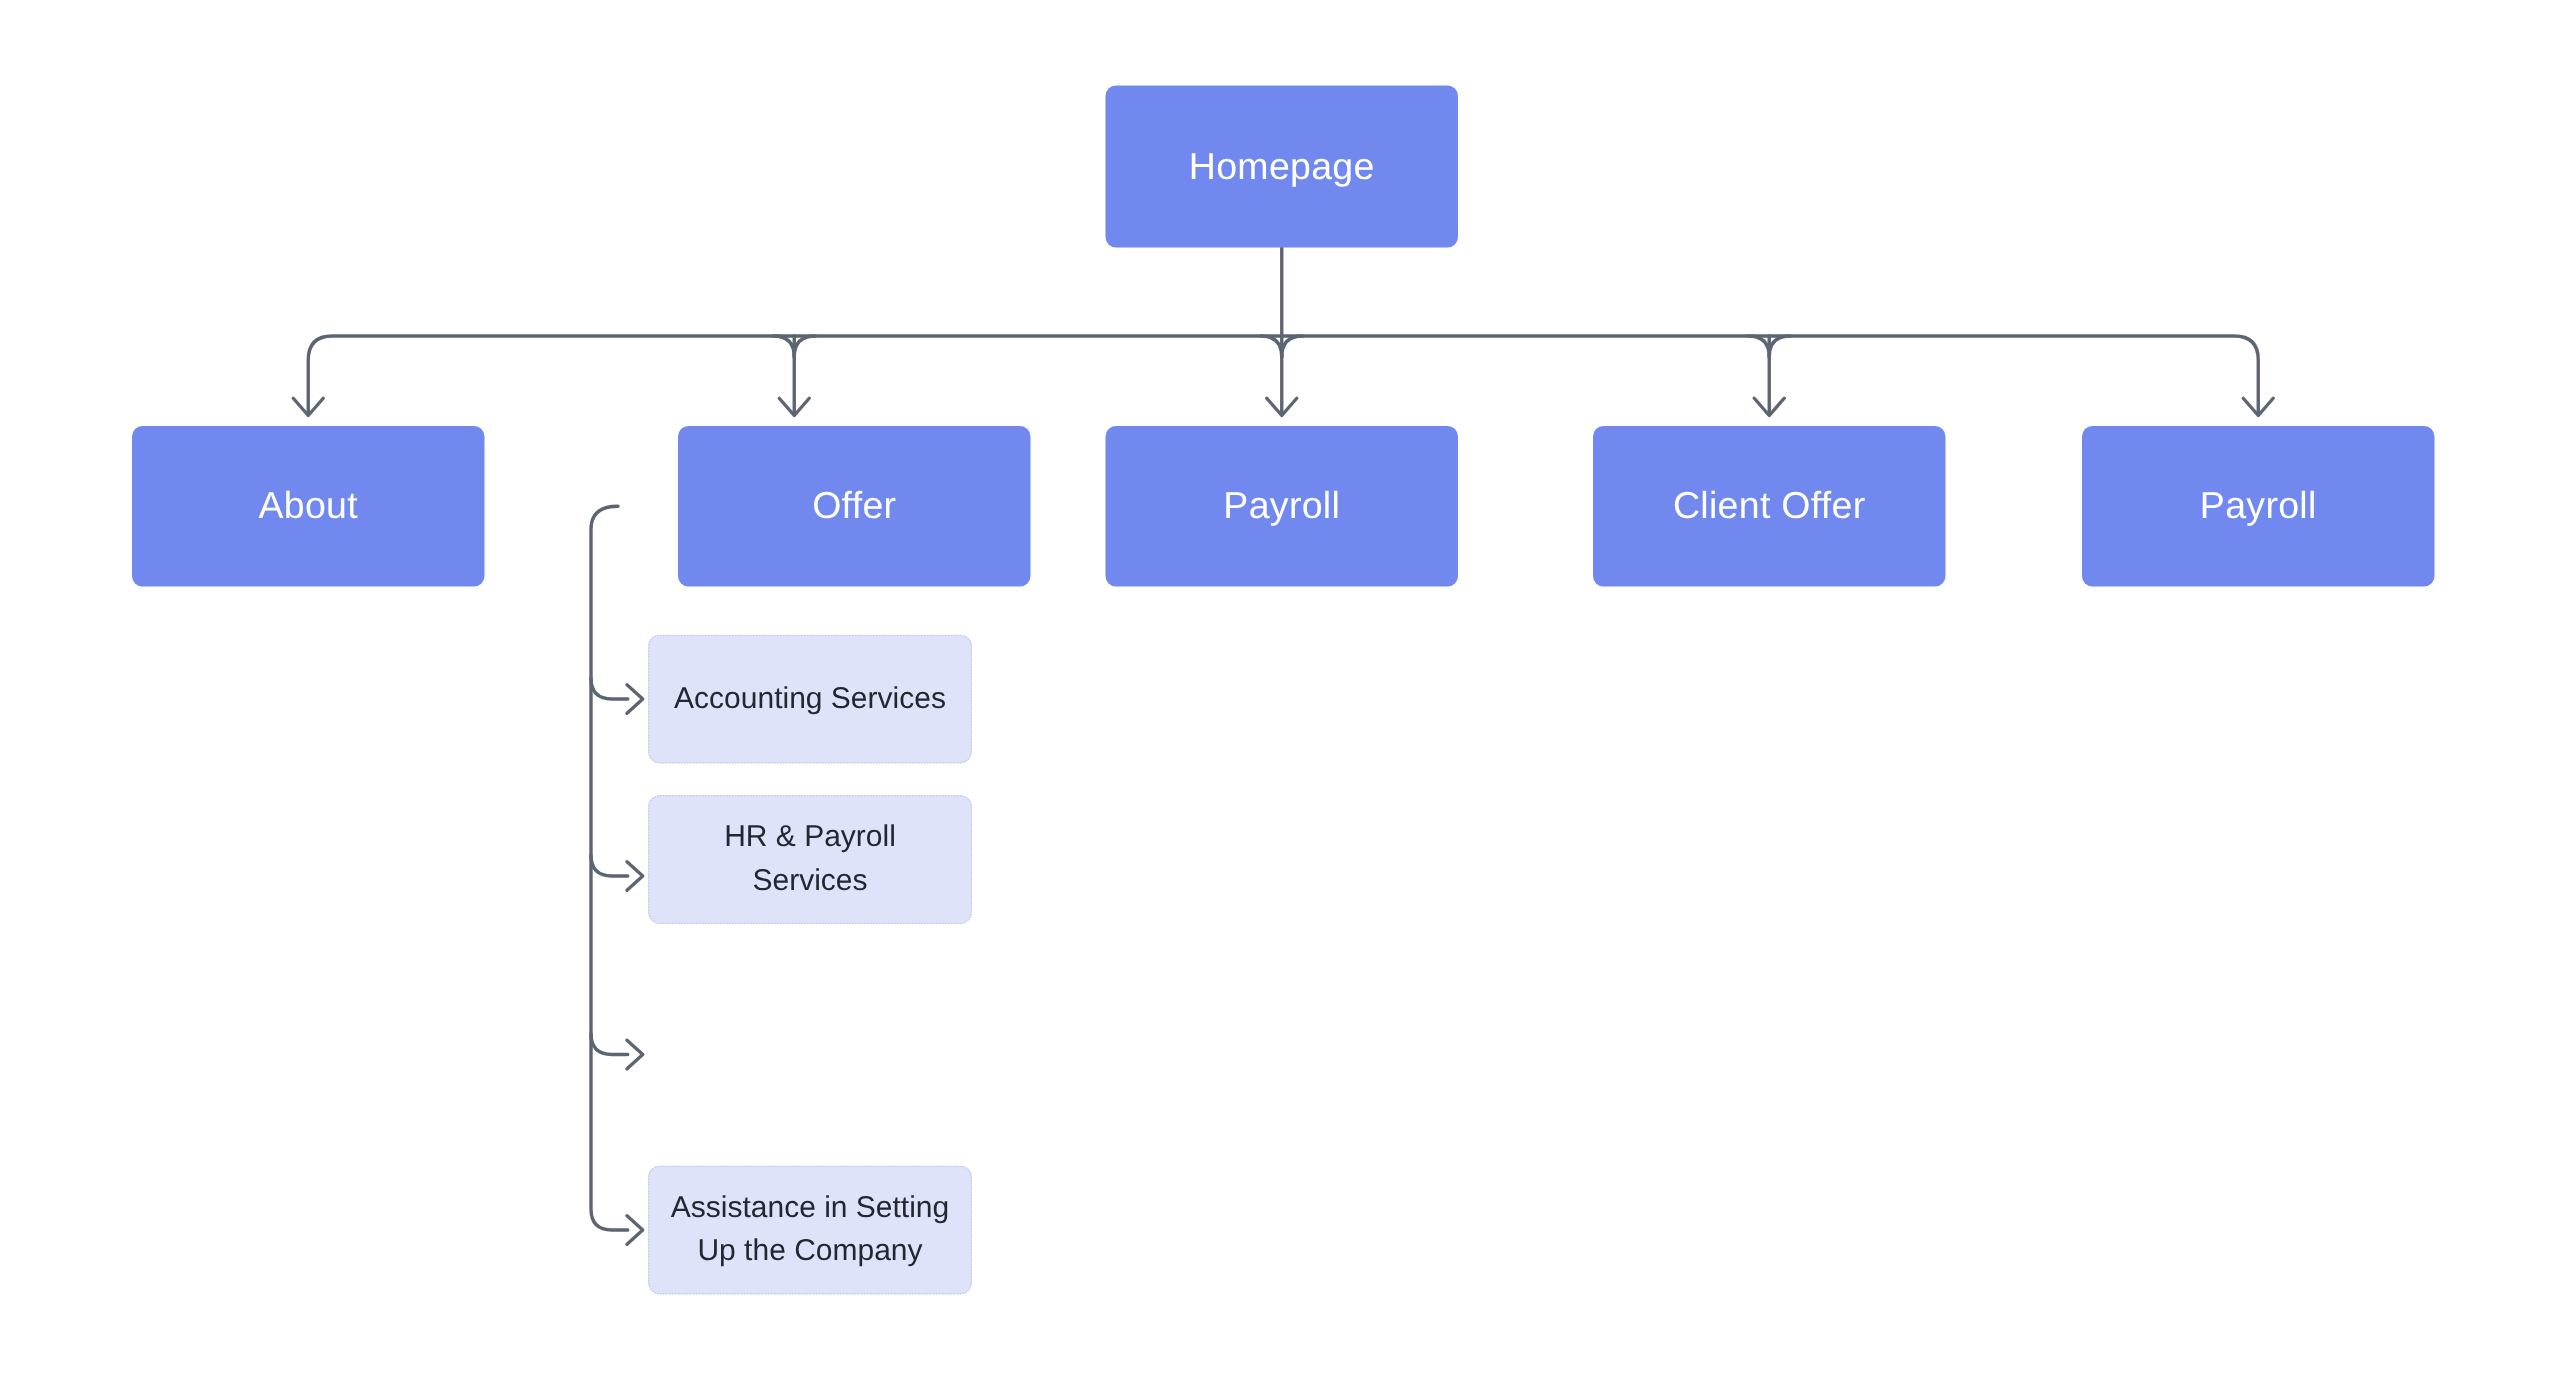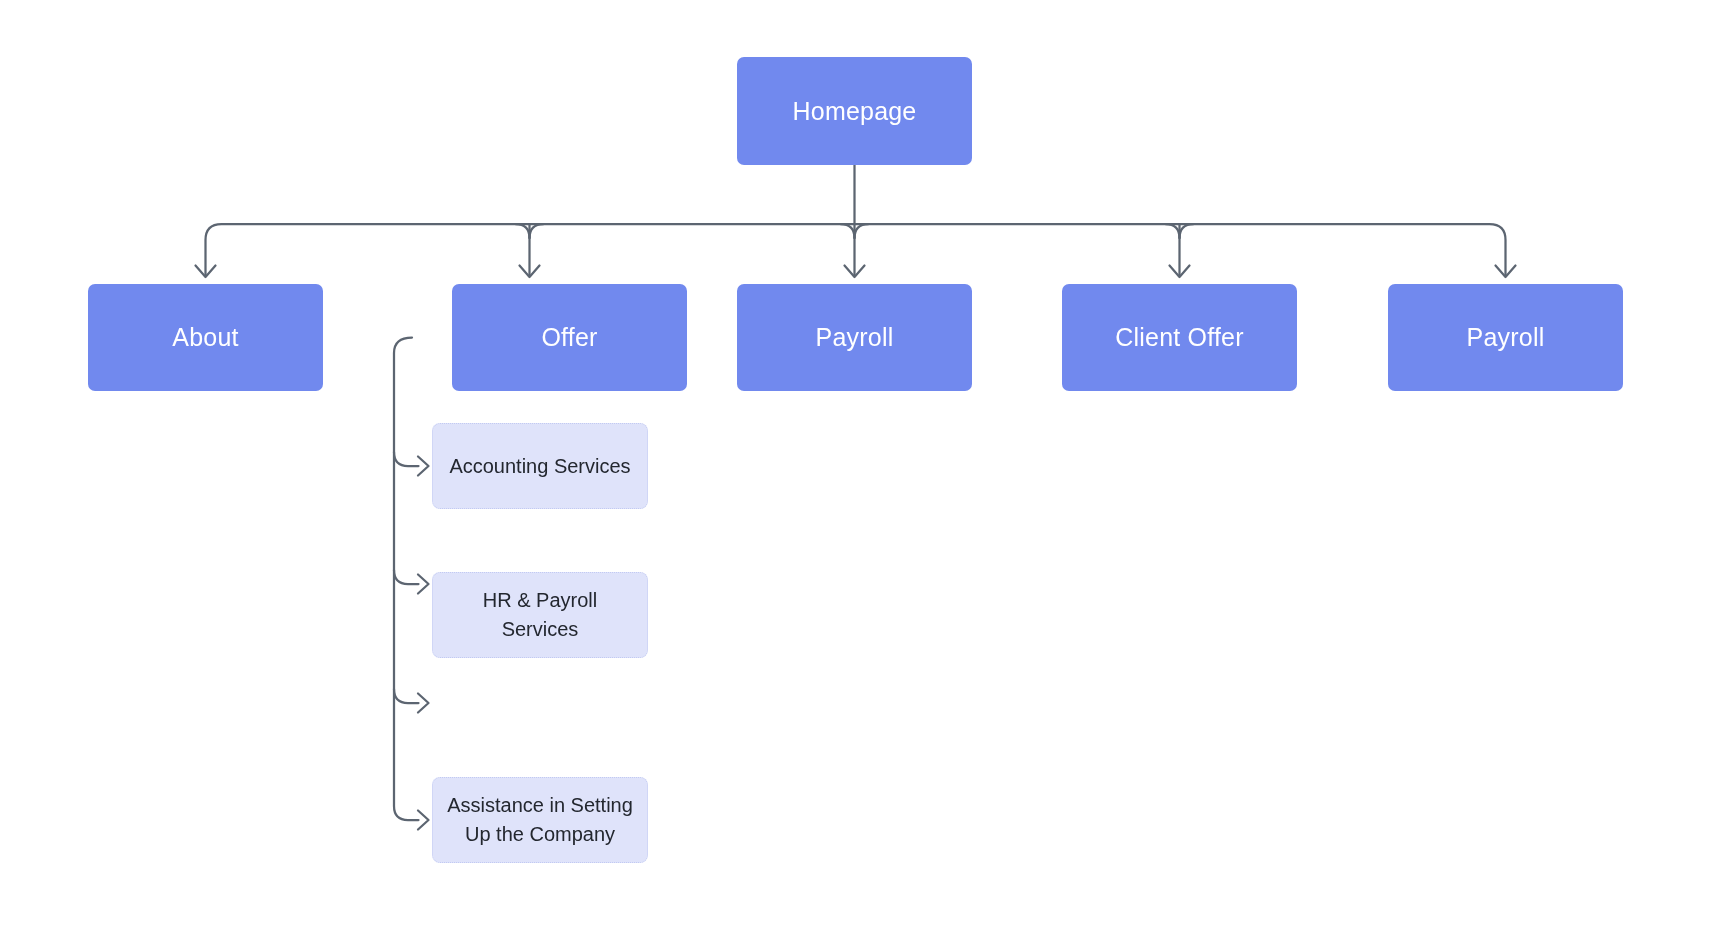--- a/index.html
+++ b/index.html
@@ -118,20 +118,20 @@
   <div class="node node-primary" style="left:1062px; top:284px;">
     <span>Client Offer</span>
   </div>
   <div class="node node-primary" style="left:1388px; top:284px;">
     <span>Payroll</span>
   </div>
 
   <div class="node node-secondary" style="left:432px; top:423px;">
     <span>Accounting Services</span>
   </div>
-  <div class="node node-secondary" style="left:432px; top:572px;">
+  <div class="node node-secondary" style="left:432px; top:530px;">
     <span>HR &amp; Payroll Services</span>
   </div>
   <div class="node node-secondary" style="left:432px; top:777px;justify-content:center;">
     <span>Assistance in Setting Up the Company</span>
   </div>
 
 </div>
 
 </body></html>

